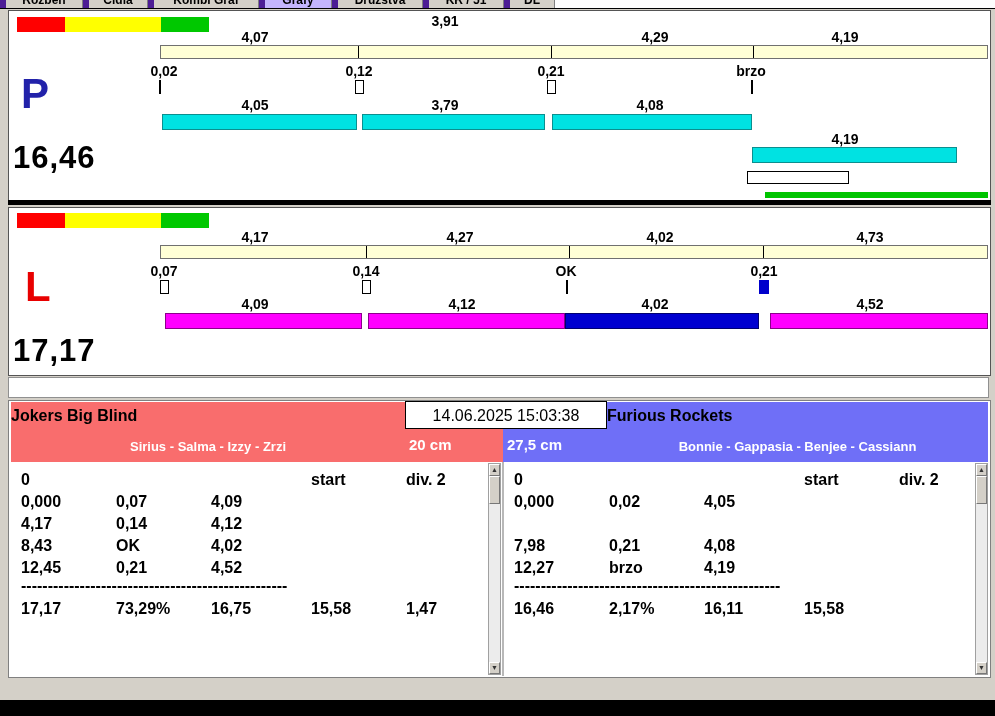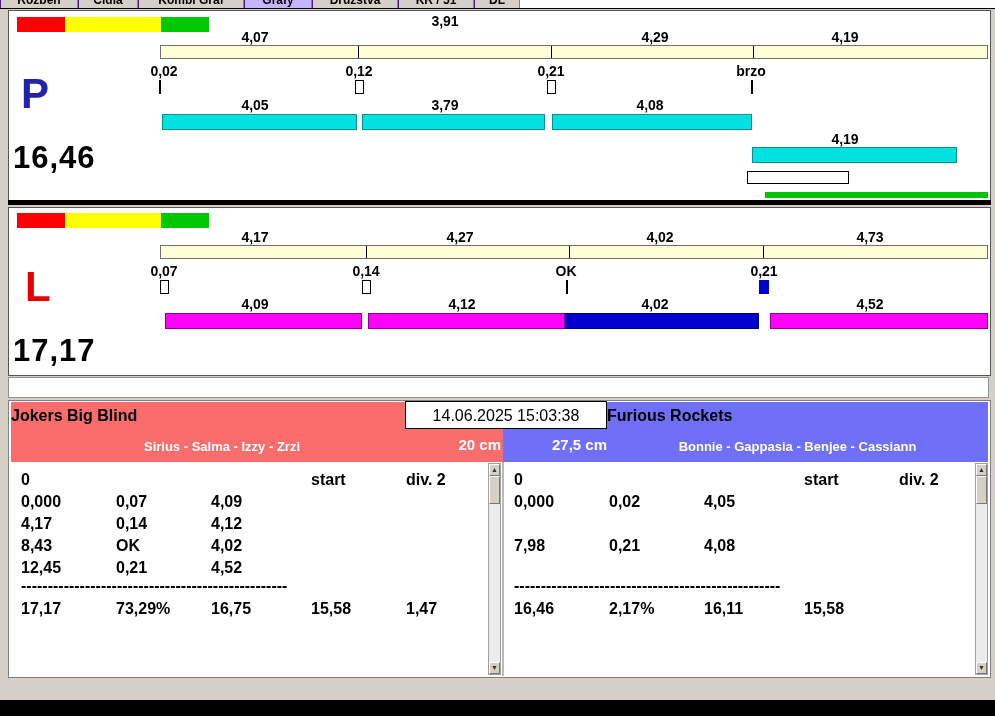--- a/index.html
+++ b/index.html
@@ -1,20 +1,20 @@
 <!DOCTYPE html>
 <html><head>
 <meta charset="utf-8">
 <style>
   html,body{margin:0;padding:0;background:#fff;}
   .screen{position:relative;width:995px;height:716px;background:#d4d0c8;overflow:hidden;
           font-family:"Liberation Sans",sans-serif;color:#000;}
   
   .tabbar{position:absolute;left:0;top:0;width:100%;height:8px;display:flex;border-bottom:1px solid #000;background:#d4d0c8;}
-  .tab{position:relative;height:8px;overflow:hidden;background:#d4d0c8;border-right:1px solid #808080;border-left:1px solid #4c1d95;}
+  .tab{position:relative;height:8px;overflow:hidden;background:#d4d0c8;border-right:1px solid #808080;border-left:6px solid #4c1d95;}
   .tab.sel{background:#c4b5fd;}
   .tab>span{position:absolute;left:0;right:0;top:-8px;font-weight:bold;font-size:12px;line-height:16px;text-align:center;white-space:nowrap;}
   .tabrest{flex:1;background:#fdfdfd;}
   
   .gpanel{position:absolute;background:#fff;border:1px solid #555;}
   .lights{position:absolute;display:flex;}
   .lights i{display:block;width:48px;height:15px;}
   .cl{position:absolute;display:inline-block;transform:translateX(-50%);font-weight:bold;font-size:14px;white-space:nowrap;}
   .ivory{position:absolute;height:14px;background:#ffffd6;border:1px solid #707070;box-sizing:border-box;}
   .ivory .vdiv{position:absolute;top:0;bottom:0;width:1px;background:#000;}
@@ -31,21 +31,21 @@
   .separator{position:absolute;background:#000;}
   .strip{position:absolute;background:#fff;border:1px solid #909090;}
   
   .board{position:absolute;left:8px;top:400px;width:981px;height:276px;background:#fff;border:1px solid #808080;box-sizing:content-box;}
   .hdrL{position:absolute;left:2px;top:1px;width:492px;height:60px;background:#f96d6d;}
   .hdrR{position:absolute;left:494px;top:1px;width:485px;height:60px;background:#6f6ff7;}
   .tsbox{position:absolute;left:396px;top:0px;width:202px;height:28px;background:#fff;border:1px solid #000;
          font-size:16px;line-height:28px;text-align:center;box-sizing:border-box;}
   .teamtitle{position:absolute;top:6px;font-size:16px;font-weight:bold;color:#000;}
   .teamdogs{position:absolute;top:38px;font-size:13px;font-weight:bold;text-align:center;color:#fff;white-space:nowrap;}
-  .jumph{position:absolute;top:35px;font-size:15px;font-weight:bold;text-align:right;color:#fff;}
+  .jumph{position:absolute;top:35px;font-size:15px;font-weight:bold;text-align:left;color:#fff;}
   .tdiv{position:absolute;left:493px;top:61px;bottom:1px;width:2px;background:#b8b8b8;}
   .trow{position:absolute;font-size:16px;font-weight:bold;white-space:nowrap;}
   .trow .c{display:inline-block;}
   .w0{width:95px}.w1{width:95px}.w2{width:100px}.w3{width:95px}
   
   .sbar{position:absolute;width:13px;background:#ececec;border:1px solid #a0a0a0;box-sizing:border-box;}
   .sbtn{position:absolute;left:0;width:11px;height:12px;background:#d4d0c8;border:1px solid;border-color:#fff #777 #777 #fff;
         box-sizing:border-box;font-size:7px;line-height:10px;text-align:center;color:#333;}
   .sthumb{position:absolute;left:0;top:12px;width:11px;height:28px;background:#d4d0c8;border:1px solid;border-color:#fff #777 #777 #fff;box-sizing:border-box;}
   .bottombar{position:absolute;left:0;top:700px;width:995px;height:16px;background:#000;}
@@ -172,21 +172,21 @@
     <span class="total" style="left:4px;top:127px">17,17</span>
   </div>
 
   <div class="strip" style="left:8px;top:377px;width:979px;height:19px"></div>
 
   <div class="board">
     <div class="hdrL"></div>
     <div class="hdrR"></div>
 
     <span class="teamtitle" style="left:2px;width:394px">Jokers Big Blind</span>
-    <span class="teamdogs" style="left:16px;width:394px">Sirius - Salma - Izzy - Zrzi</span>
+    <span class="teamdogs" style="left:2px;width:394px">Sirius - Salma - Izzy - Zrzi</span>
     <span class="jumph" style="left:400px;width:92px">20 cm</span>
 
     <span class="teamtitle" style="left:598px;width:381px">Furious Rockets</span>
     <span class="jumph" style="left:498px;width:100px">27,5 cm</span>
     <span class="teamdogs" style="left:598px;width:381px">Bonnie - Gappasia - Benjee - Cassiann</span>
 
     <div class="tsbox"><span>14.06.2025 15:03:38</span></div>
 
     <div class="tdiv"></div>
 
@@ -194,20 +194,21 @@
     <div class="trow" style="left:12px;top:92px"><span class="c w0">0,000</span><span class="c w1">0,07</span><span class="c w2">4,09</span><span class="c w3"></span><span class="c"></span></div>
     <div class="trow" style="left:12px;top:114px"><span class="c w0">4,17</span><span class="c w1">0,14</span><span class="c w2">4,12</span><span class="c w3"></span><span class="c"></span></div>
     <div class="trow" style="left:12px;top:136px"><span class="c w0">8,43</span><span class="c w1">OK</span><span class="c w2">4,02</span><span class="c w3"></span><span class="c"></span></div>
     <div class="trow" style="left:12px;top:158px"><span class="c w0">12,45</span><span class="c w1">0,21</span><span class="c w2">4,52</span><span class="c w3"></span><span class="c"></span></div>
     <div class="trow" style="left:12px;top:176px"><span>--------------------------------------------------</span></div>
     <div class="trow" style="left:12px;top:199px"><span class="c w0">17,17</span><span class="c w1">73,29%</span><span class="c w2">16,75</span><span class="c w3">15,58</span><span class="c">1,47</span></div>
 
     <div class="trow" style="left:505px;top:70px"><span class="c w0">0</span><span class="c w1"></span><span class="c w2"></span><span class="c w3">start</span><span class="c">div. 2</span></div>
     <div class="trow" style="left:505px;top:92px"><span class="c w0">0,000</span><span class="c w1">0,02</span><span class="c w2">4,05</span><span class="c w3"></span><span class="c"></span></div>
     <div class="trow" style="left:505px;top:136px"><span class="c w0">7,98</span><span class="c w1">0,21</span><span class="c w2">4,08</span><span class="c w3"></span><span class="c"></span></div>
+    <div class="trow" style="left:505px;top:158px"><span class="c w0">12,27</span><span class="c w1">brzo</span><span class="c w2">4,19</span><span class="c w3"></span><span class="c"></span></div>
     <div class="trow" style="left:505px;top:176px"><span>--------------------------------------------------</span></div>
     <div class="trow" style="left:505px;top:199px"><span class="c w0">16,46</span><span class="c w1">2,17%</span><span class="c w2">16,11</span><span class="c w3">15,58</span><span class="c"></span></div>
 
     <div class="sbar" style="left:479px;top:62px;height:212px">
       <div class="sbtn" style="top:0"><span>▲</span></div>
       <div class="sthumb"></div>
       <div class="sbtn" style="bottom:0"><span>▼</span></div>
     </div>
     <div class="sbar" style="left:966px;top:62px;height:212px">
       <div class="sbtn" style="top:0"><span>▲</span></div>

